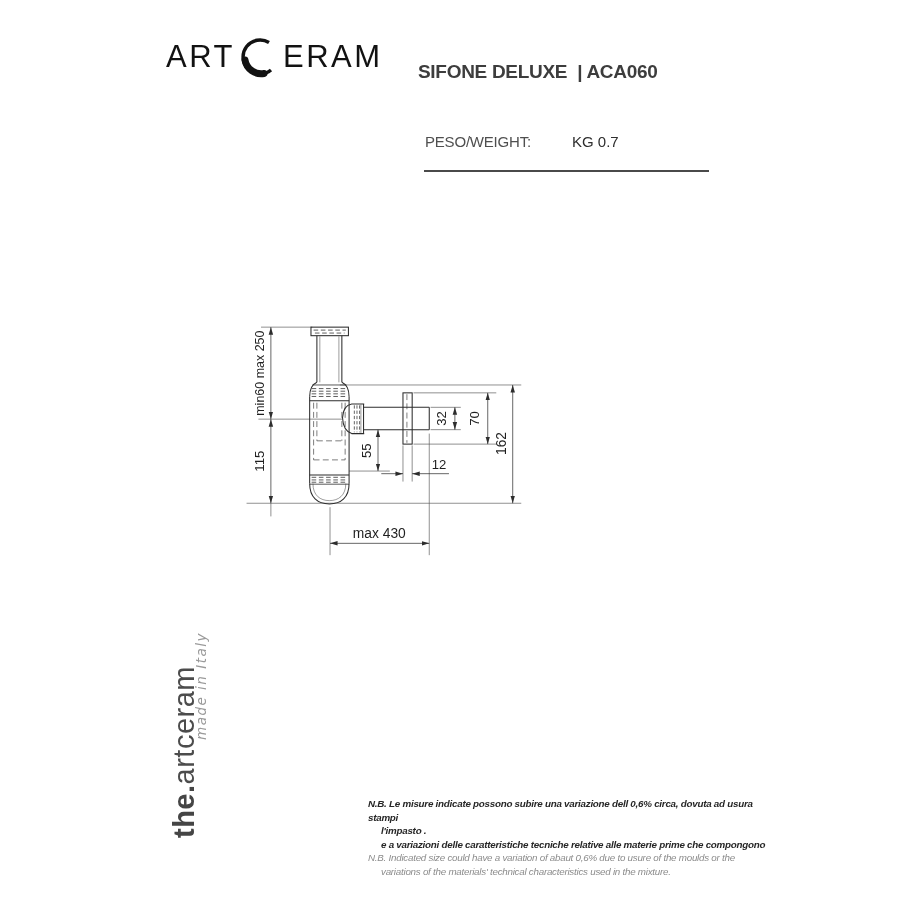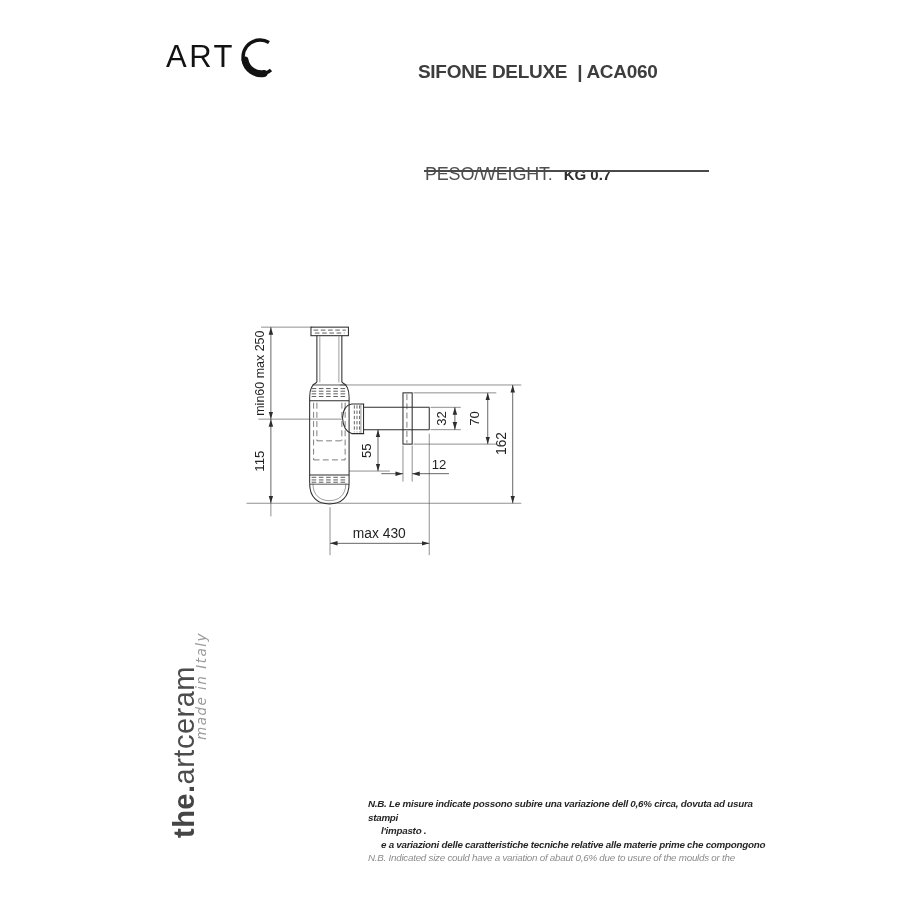--- a/index.html
+++ b/index.html
@@ -8,22 +8,22 @@
 
   
   .logo{position:absolute;left:166px;top:34px;display:flex;align-items:center;height:46px;}
   .logo .lt{font-size:31px;line-height:46px;font-weight:400;letter-spacing:2.5px;color:#121212;}
   .logo svg{margin:0 1px 0 3px;display:block;}
   .title{position:absolute;left:418px;top:61px;font-size:19px;font-weight:700;
          letter-spacing:-0.3px;color:#3d3d3d;white-space:pre;}
 
   
   .spec-row{position:absolute;left:425px;top:133px;display:flex;align-items:baseline;}
-  .spec-label{font-size:18px;color:#4f4f4f;letter-spacing:-0.2px;margin-top:31px;}
-  .spec-value{font-size:15px;font-weight:700;color:#2e2e2e;margin-left:11px;}
+  .spec-label{font-size:15px;color:#4f4f4f;letter-spacing:-0.2px;}
+  .spec-value{font-size:15px;font-weight:400;color:#2e2e2e;margin-left:41px;}
   .spec-rule{position:absolute;left:424px;top:170px;width:285px;height:2px;background:#4a4a4a;}
 
   
   .drawing{position:absolute;left:240px;top:248px;width:460px;height:385px;}
   .drawing svg{display:block;}
   .dimtxt{font-family:"Liberation Sans",sans-serif;font-size:20px;fill:#1f1f1f;}
   .dimtxt.small{font-size:19px;}
   .dimtxt.big{font-size:21px;}
 
   
@@ -47,20 +47,21 @@
 <body>
 
 <div class="page">
 
   <div class="logo">
     <span class="lt">ART</span>
     <svg width="44" height="46" viewBox="0 0 44 46">
       <path d="M31 8.5 A 17 17 0 1 0 33 36" fill="none" stroke="#121212" stroke-width="3.4"></path>
       <path d="M7 26 A 16.5 16.5 0 0 0 26 39.5" fill="none" stroke="#121212" stroke-width="7" stroke-linecap="round"></path>
     </svg>
+    <span class="lt">ERAM</span>
   </div>
 
   <div class="title">SIFONE DELUXE  | ACA060</div>
 
   <div class="spec-row">
     <span class="spec-label">PESO/WEIGHT:</span>
     <span class="spec-value">KG 0.7</span>
   </div>
   <div class="spec-rule"></div>
 
@@ -171,16 +172,17 @@
   <div class="made-italy">made in Italy</div>
 
   <div class="notes">
     <div class="note-it">
       <div class="note-line">N.B. Le misure indicate possono subire una variazione dell 0,6% circa, dovuta ad usura stampi</div>
       <div class="note-line">l'impasto .</div>
       <div class="note-line">e a variazioni delle caratteristiche tecniche relative alle materie  prime che  compongono</div>
     </div>
     <div class="note-en">
       <div class="note-line">N.B. Indicated size could have a variation  of  abaut 0,6%  due   to usure of  the  moulds or the</div>
+      <div class="note-line">variations of the materials' technical characteristics used in the mixture.</div>
     </div>
   </div>
 
 </div>
 
 </body></html>

